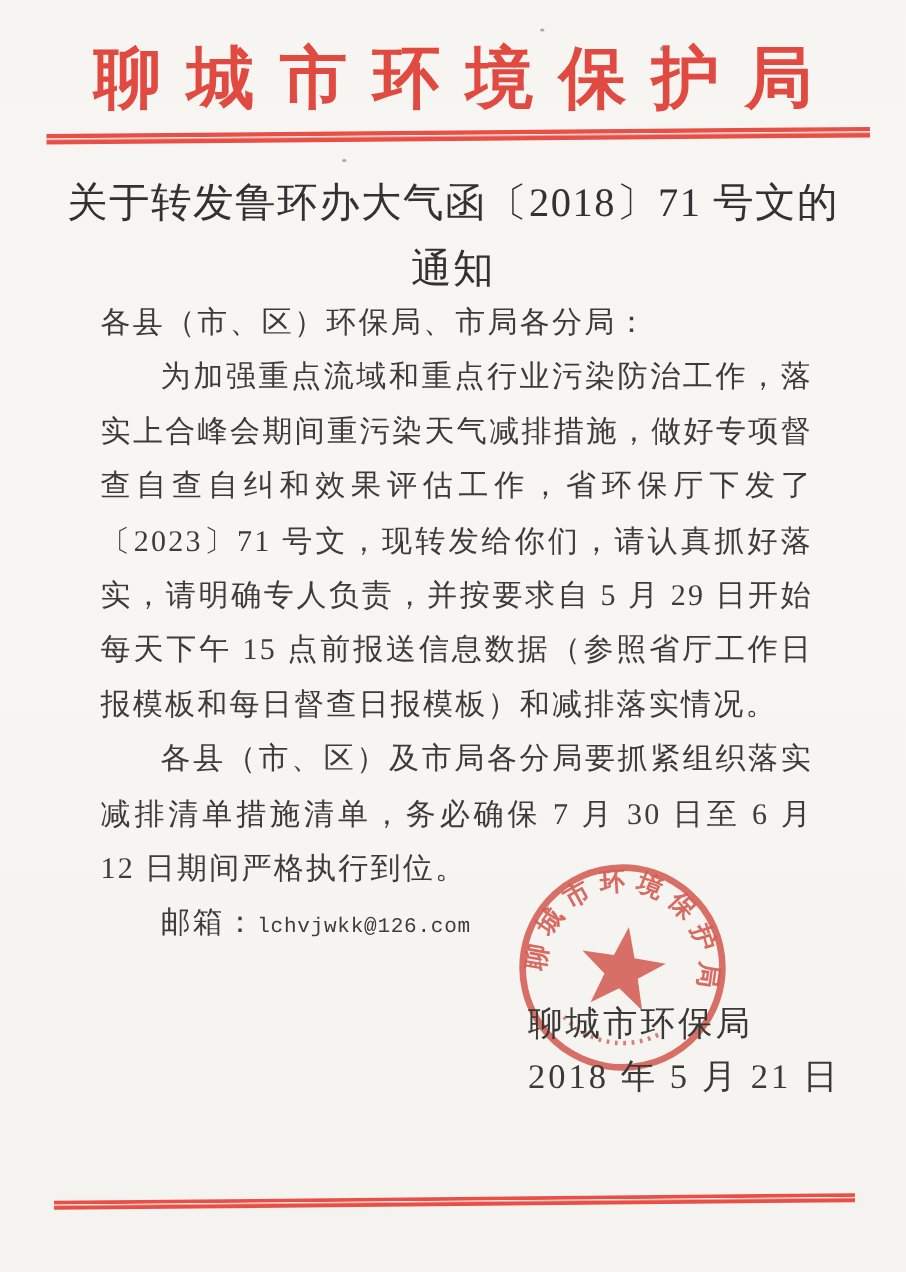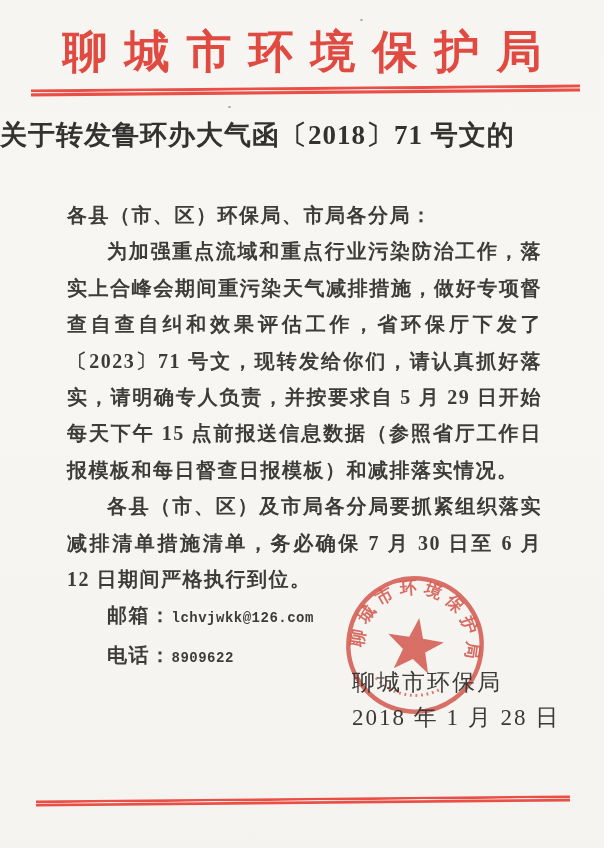--- a/index.html
+++ b/index.html
@@ -25,30 +25,29 @@
     position:absolute; height:7px;
     background:linear-gradient(to bottom,
       #e84f46 0%, #e84f46 36%,
       #fbeae8 44%, #f2968f 56%,
       #e84f46 64%, #e84f46 100%);
   }
   .rule-top { top:87px; left:31px; width:549px; transform:rotate(-0.5deg); }
   .rule-bottom { top:798px; left:36px; width:534px; height:6px; transform:rotate(-0.55deg); }
   .doc-title {
     position:absolute; top:113px; left:0; right:0;
-    text-align:left;
-    font-size:27px; font-weight:bold; color:#343230;
+    text-align:center;
+    font-size:27px; font-weight:normal; color:#343230;
     line-height:44px;
     letter-spacing:1px;
   }
   .content {
     position:absolute; left:67px; top:197px; width:475px;
     font-size:20px; line-height:36.4px;
     text-align:justify;
-    font-weight:bold;
   }
   .salutation { text-align:left; letter-spacing:1.5px; }
   .body-par { text-indent:2em; letter-spacing:1.5px; }
   .contact-line { text-indent:2em; letter-spacing:1.5px; }
   .latin { font-family:"Liberation Mono","DejaVu Sans Mono",monospace; font-size:14px; letter-spacing:0.5px; }
   .signature-block {
     position:absolute; left:352px; top:665px;
     font-size:23px; line-height:35px; letter-spacing:2px;
     color:#3b3936;
   }
@@ -67,43 +66,43 @@
 </head>
 <body>
 
 <div class="page">
 
   <div class="agency-name">聊城市环境保护局</div>
   <div class="rule rule-top"></div>
 
   <div class="doc-title">
     <div>关于转发鲁环办大气函〔2018〕71 号文的</div>
+    <div>通知</div>
   </div>
 
   <div class="content">
     <div class="salutation">各县（市、区）环保局、市局各分局：</div>
     <p class="body-par">为加强重点流域和重点行业污染防治工作，落实上合峰会期间重污染天气减排措施，做好专项督查自查自纠和效果评估工作，省环保厅下发了〔2023〕71 号文，现转发给你们，请认真抓好落实，请明确专人负责，并按要求自 5 月 29 日开始每天下午 15 点前报送信息数据（参照省厅工作日报模板和每日督查日报模板）和减排落实情况。</p>
     <p class="body-par">各县（市、区）及市局各分局要抓紧组织落实减排清单措施清单，务必确保 7 月 30 日至 6 月 12 日期间严格执行到位。</p>
     <div class="contact-line"><span>邮箱：</span><span class="latin">lchvjwkk@126.com</span></div>
-    <div class="contact-line"><span>电话：</span><span class="latin">8909622</span></div>
   </div>
 
   <svg class="stamp" viewBox="0 0 200 200" aria-hidden="true">
     <circle cx="100" cy="100" r="90" fill="none" stroke="#d9544a" stroke-width="6" opacity="0.88"></circle>
     <path id="seal-arc" d="M 34.2,123.9 A 70,70 0 1,1 165.8,123.9" fill="none"></path>
     <text font-size="23" font-weight="bold" fill="#d9544a" opacity="0.9" letter-spacing="8" font-family="Liberation Serif, DejaVu Serif, serif">
       <textPath href="#seal-arc" startOffset="50%" text-anchor="middle">聊城市环境保护局</textPath>
     </text>
     <polygon points="100,63 109.4,90.1 138,90.6 115.2,107.9 123.5,135.4 100,119 76.5,135.4 84.8,107.9 62,90.6 90.6,90.1" fill="#d9544a" opacity="0.88"></polygon>
     <path d="M 55,152 A 71,71 0 0,0 145,152" fill="none" stroke="#d9544a" stroke-width="4" stroke-dasharray="2.5 5" opacity="0.8"></path>
   </svg>
 
   <div class="signature-block">
     <div>聊城市环保局</div>
-    <div>2018 年 1 月 28 日</div>
+    <div>2018 年 5 月 21 日</div>
   </div>
 
   <div class="rule rule-bottom"></div>
 
   <div class="speck speck1"></div>
   <div class="speck speck2"></div>
   <div class="speck speck3"></div>
 </div>
 
 </body></html>

